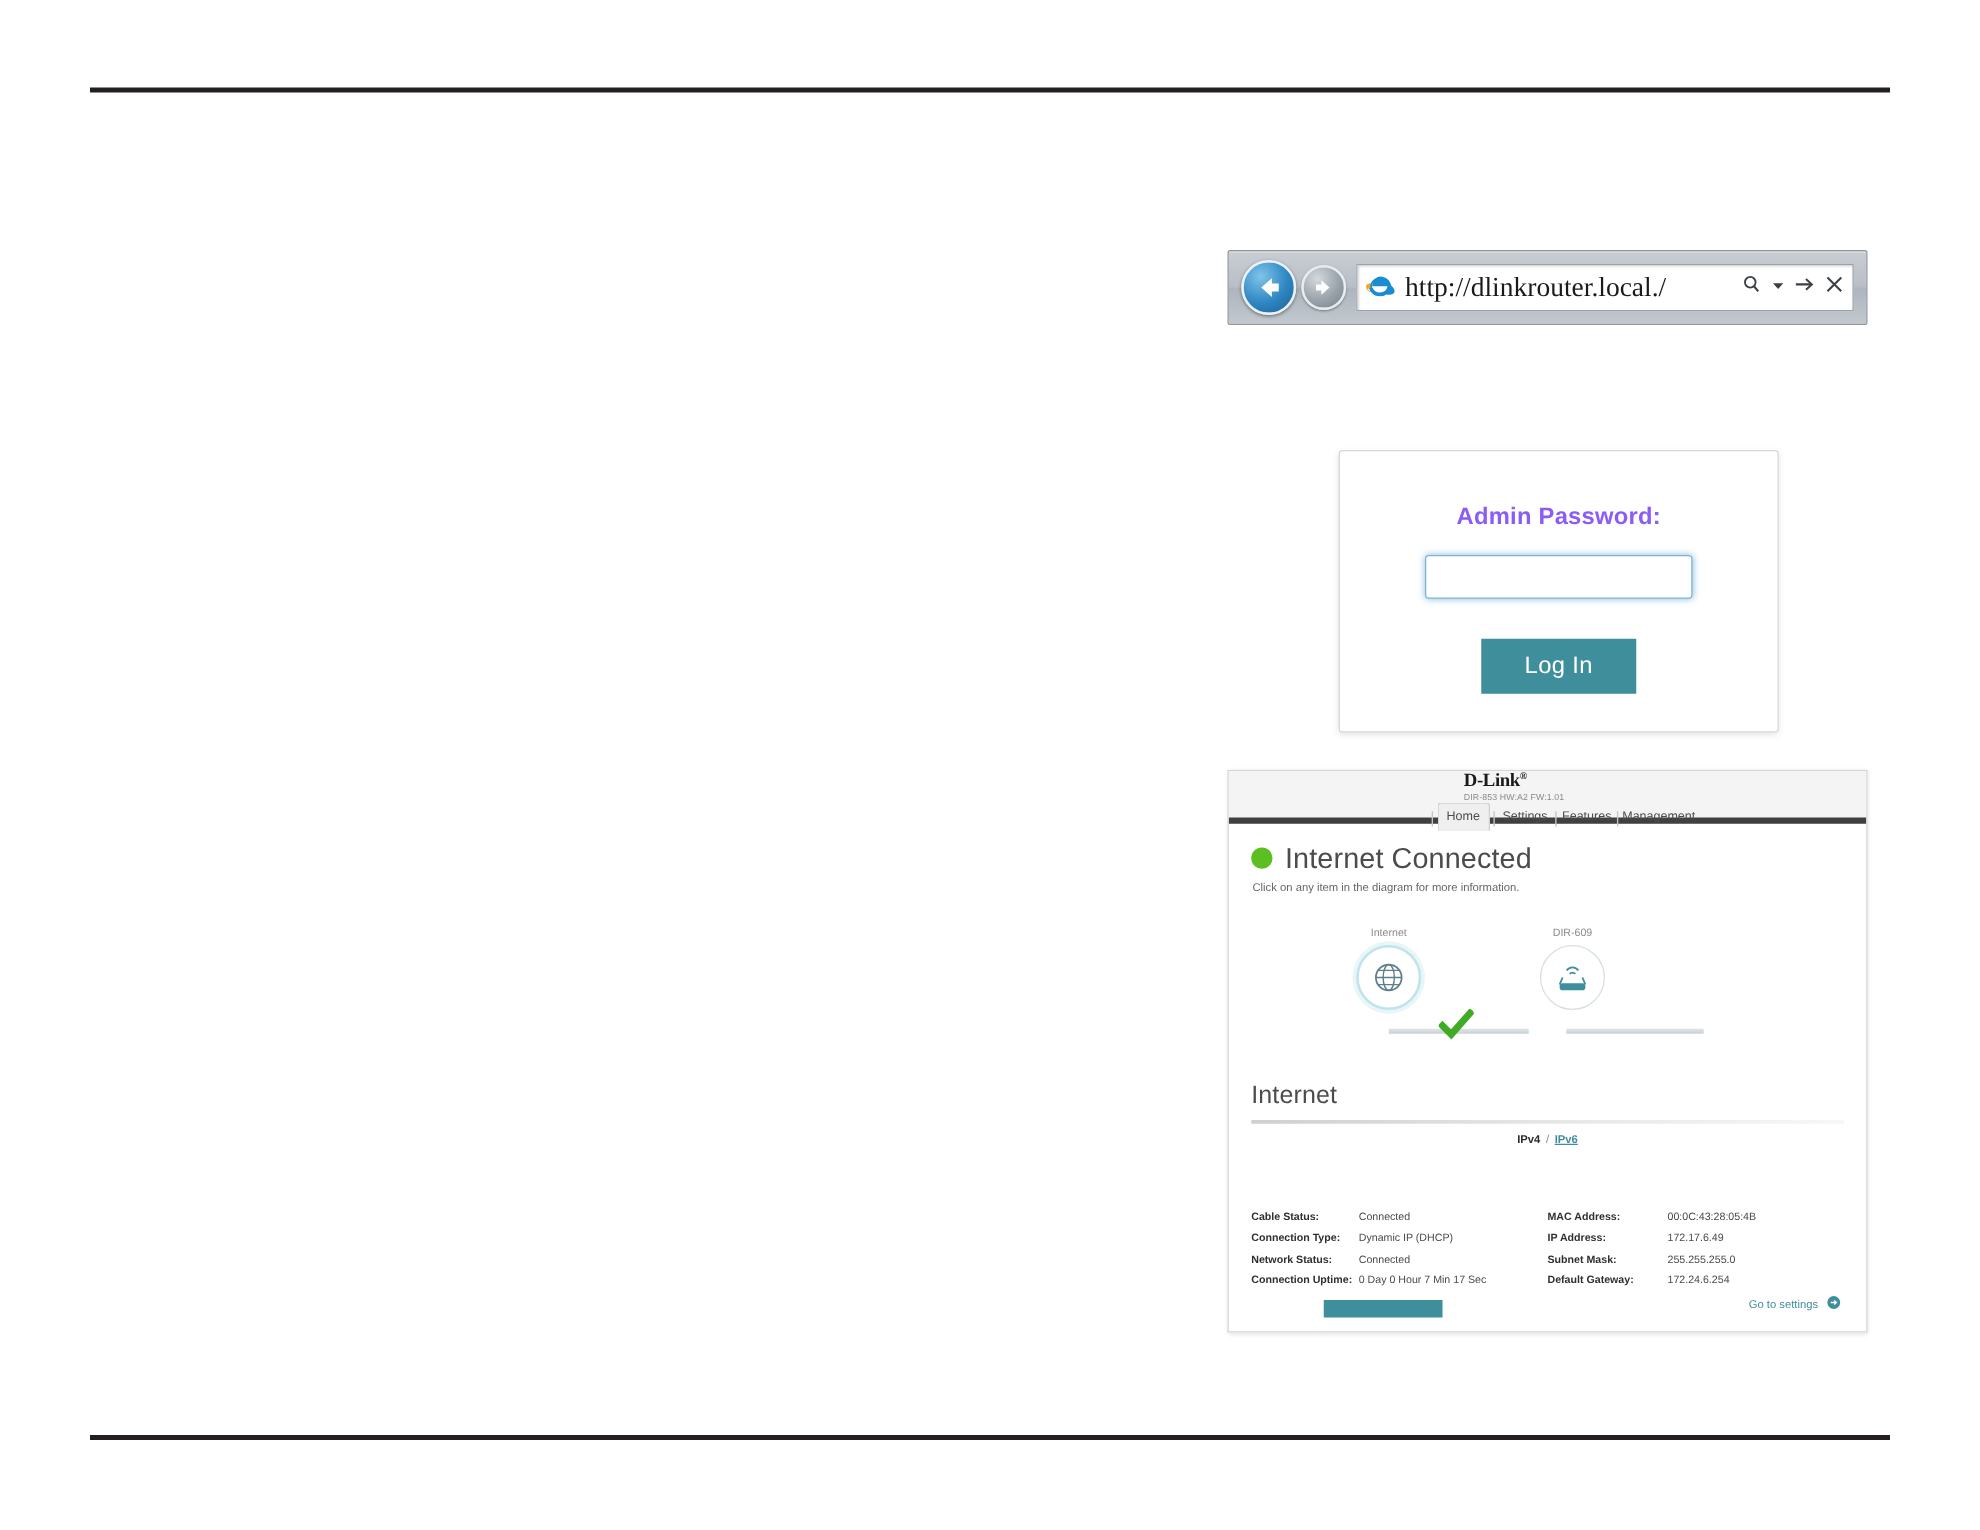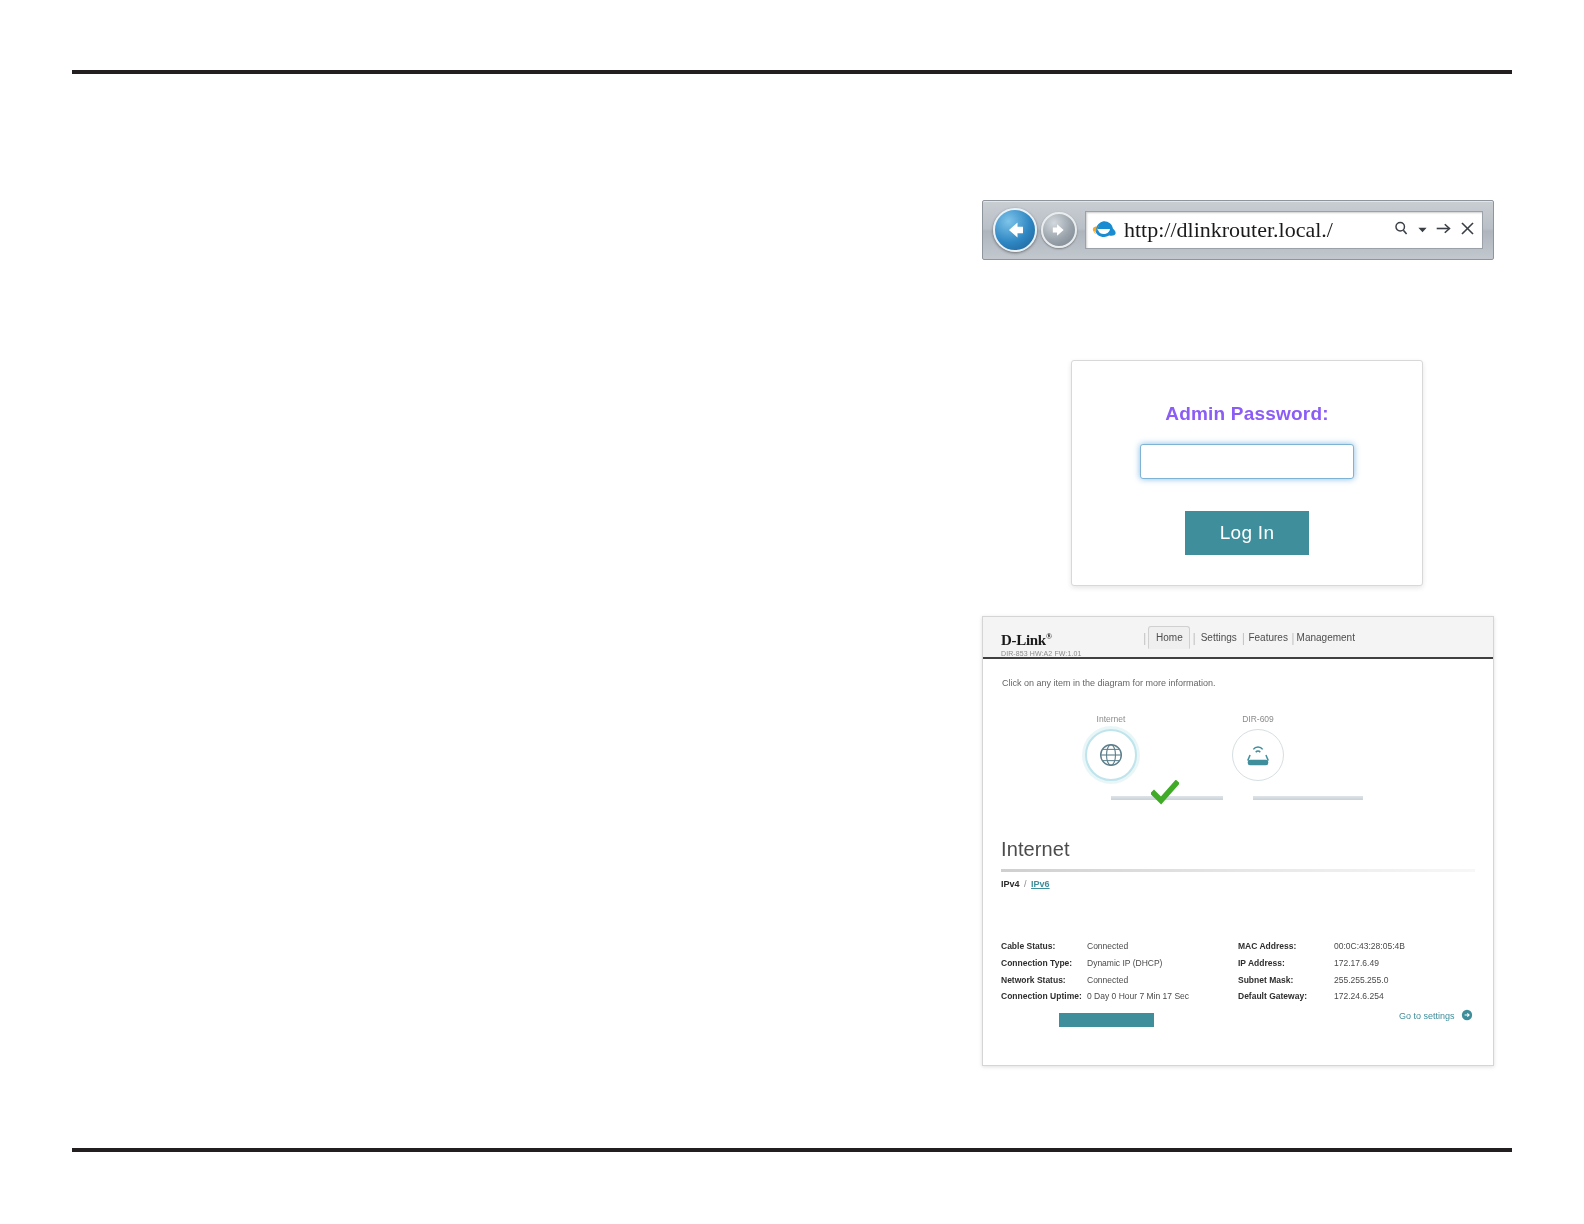--- a/index.html
+++ b/index.html
@@ -112,23 +112,24 @@
   #router-ui {
     position:absolute; left:982px; top:616px; width:512px; height:450px;
     background:#ffffff;
     border:1px solid #d5d5d5;
     box-shadow:0 1px 4px rgba(0,0,0,.13);
     overflow:hidden;
   }
   #router-header {
     height:42px;
     background:#f4f4f4;
-    border-bottom:2px solid #404040;
-    display:flex; align-items:flex-end;
+    border-bottom:5px solid #404040;
+    display:flex; align-items:center;
     padding:0 12px 0 18px;
+    flex-direction:column;
   }
   #brand { width:140px; flex:0 0 auto; }
   #brand-name {
     font-family:"Liberation Serif", serif;
     font-size:15px; font-weight:bold; color:#1a1a1a;
     letter-spacing:-.3px; line-height:1;
   }
   #brand-name sup { font-size:8px; vertical-align:super; }
   #brand-model {
     font-size:7px; color:#8a8a8a; margin-top:2px; letter-spacing:.1px;
@@ -201,21 +202,21 @@
   
   #internet-section { padding:0 18px; margin-top:18px; }
   #internet-heading {
     font-size:20px; color:#4c4c4c; font-weight:normal; letter-spacing:.1px;
   }
   #internet-divider {
     height:3px; margin-top:8px;
     background:linear-gradient(90deg,#cfcfcf 0%, #e8e8e8 55%, #f7f7f7 100%);
   }
   #ip-toggle {
-    text-align:left; font-size:9px; margin-top:7px; color:#3a3a3a;
+    text-align:center; font-size:9px; margin-top:7px; color:#3a3a3a;
   }
   #ip-toggle .v4 { font-weight:bold; color:#2b2b2b; }
   #ip-toggle .sep { color:#8a8a8a; padding:0 2px; }
   #ip-toggle .v6 {
     color:#3f8e9b; text-decoration:underline; cursor:pointer; font-weight:bold;
   }
 
   #detail-columns { display:flex; margin-top:5px; }
   .detail-col { width:50%;margin-top:48px; }
   .detail-row { display:flex; margin-bottom:7px; line-height:1.15; }
@@ -334,20 +335,24 @@
       <span class="nav-sep">|</span>
       <div class="nav-tab">Settings</div>
       <span class="nav-sep">|</span>
       <div class="nav-tab">Features</div>
       <span class="nav-sep">|</span>
       <div class="nav-tab">Management</div>
     </div>
   </div>
 
   <div id="status-block">
+    <div id="status-row">
+      <div id="status-dot"></div>
+      <div id="status-title">Internet Connected</div>
+    </div>
     <div id="status-hint">Click on any item in the diagram for more information.</div>
   </div>
 
   <div id="diagram">
 
     <div class="link-line" style="left:128px; width:112px;"></div>
     <div class="link-line" style="left:270px; width:110px;"></div>
 
     <div class="node" id="node-internet" style="left:83px; top:14px; width:90px;">
       <div class="node-label">Internet</div>

